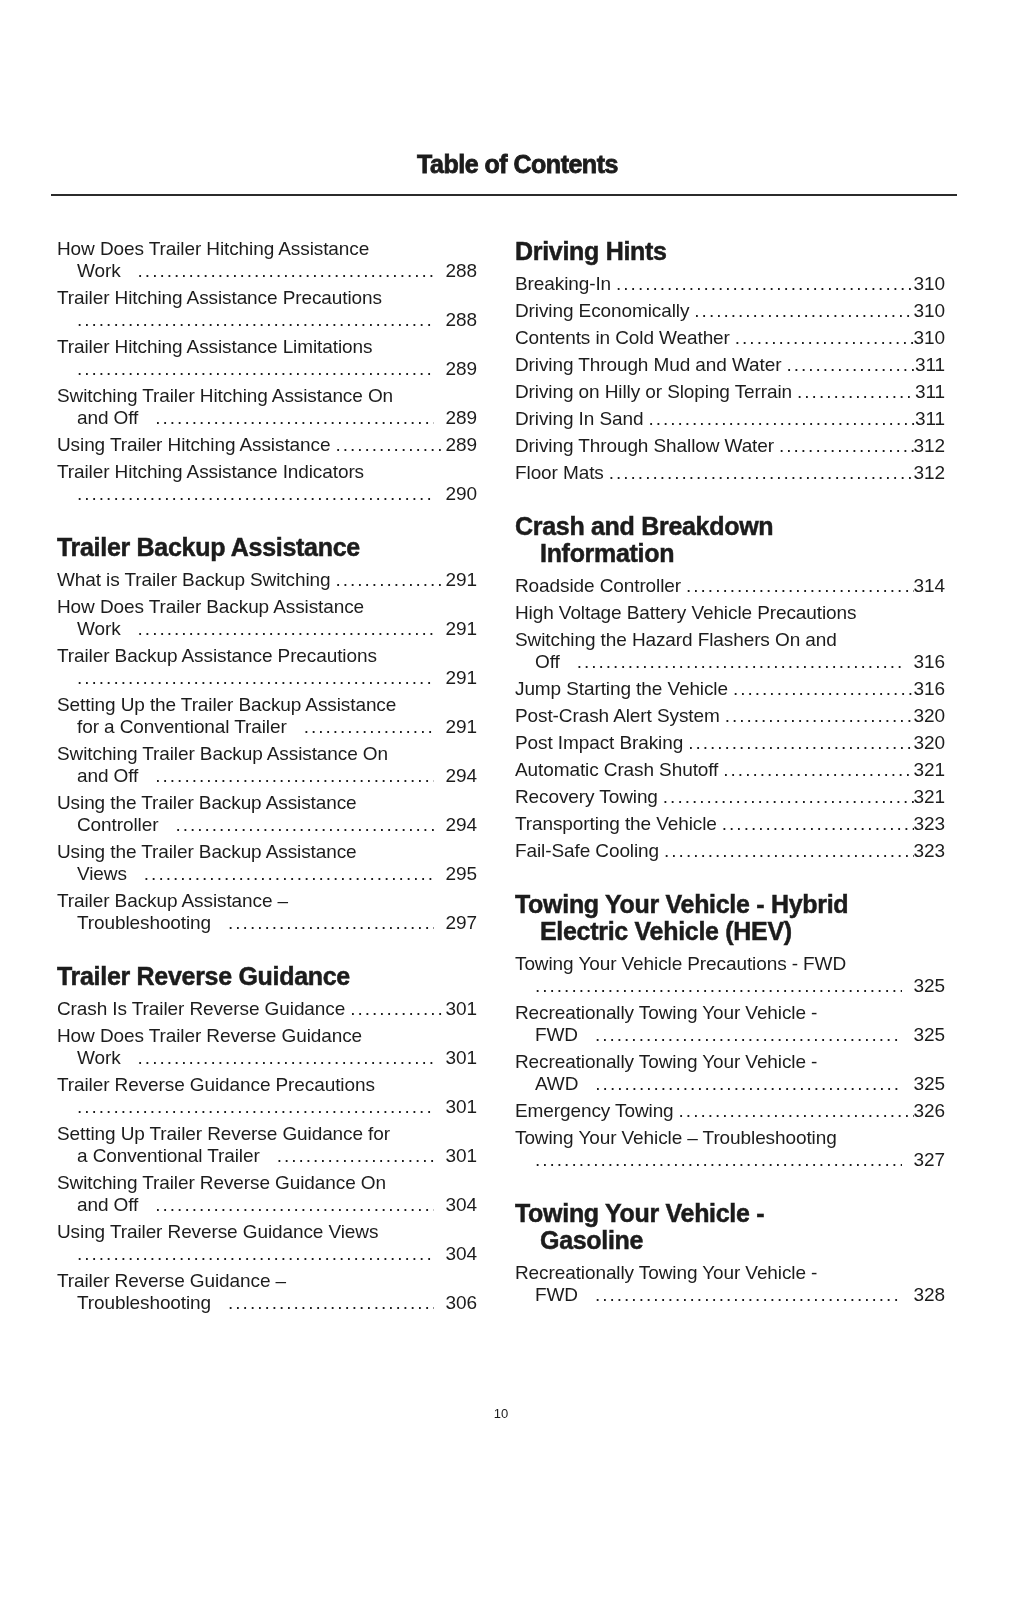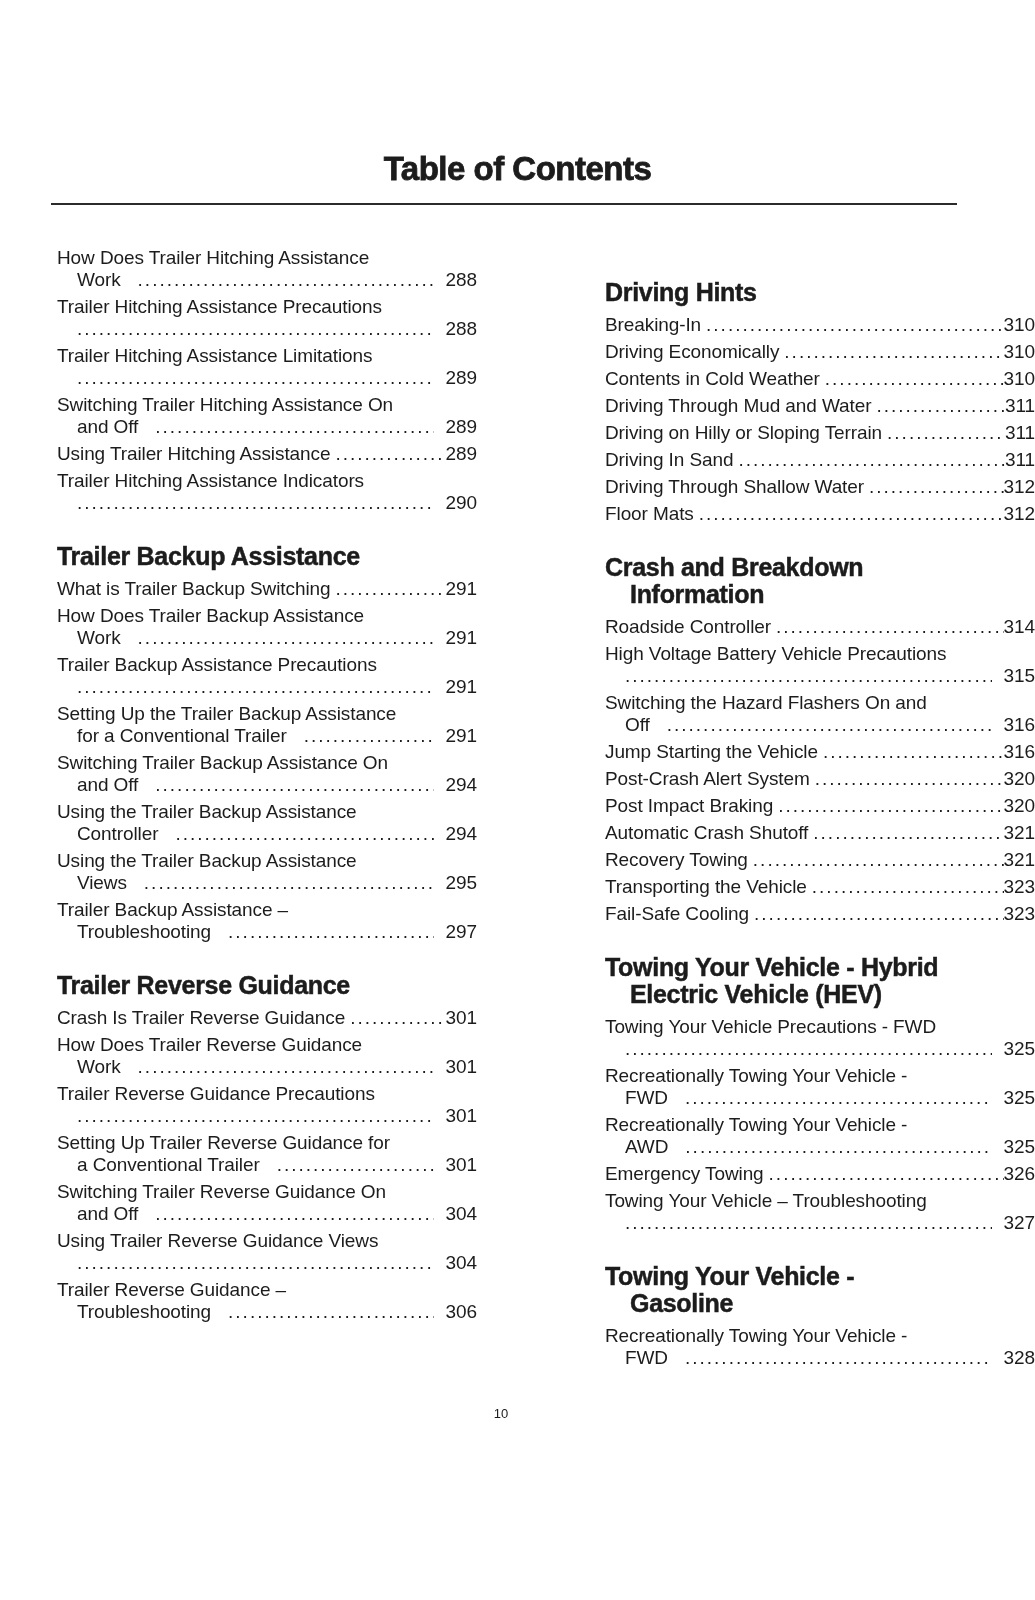--- a/index.html
+++ b/index.html
@@ -12,39 +12,38 @@
   .page {
     position: relative;
     width: 1035px; height: 1600px;
     overflow: hidden;
     background: #ffffff;
   }
   .title {
     margin: 0;
     padding-top: 150px;
     text-align: center;
-    font-size: 33px;
+    font-size: 25px;
     font-weight: bold;
     letter-spacing: -0.5px;
     -webkit-text-stroke: 0.8px currentColor;
   }
   .rule {
     border: none;
     border-top: 2px solid #2b2b2b;
     width: 906px;
     margin: 15px 0 0 51px;
   }
   .columns {
     display: flex;
     margin: 42px 0 0 57px;
-    justify-content: space-between;
   }
   .col { flex: 0 0 auto; }
   .col-left  { width: 420px; }
-  .col-right { width: 430px; margin-left: 38px; margin-top: 32px; }
+  .col-right { width: 430px; margin-left: 38px; }
 
   .section { margin: 0; }
   .sec-heading {
     margin: 29px 0 8px 0;
     font-size: 25px;
     line-height: 27px;
     font-weight: bold;
     letter-spacing: -0.3px;
     -webkit-text-stroke: 0.5px currentColor;
   }
@@ -335,24 +334,20 @@
           </h2>
           <div class="entry">
             <div class="dotline">
               <span class="tail">Roadside Controller</span>
               <span class="dots"></span>
               <span class="pg">314</span>
             </div>
           </div>
           <div class="entry">
             <div class="pre">High Voltage Battery Vehicle Precautions</div>
-            <div class="dotline indent">
-              <span class="dots"></span>
-              <span class="pg">315</span>
-            </div>
           </div>
           <div class="entry">
             <div class="pre">Switching the Hazard Flashers On and</div>
             <div class="dotline indent">
               <span class="tail">Off</span>
               <span class="dots"></span>
               <span class="pg">316</span>
             </div>
           </div>
           <div class="entry">

